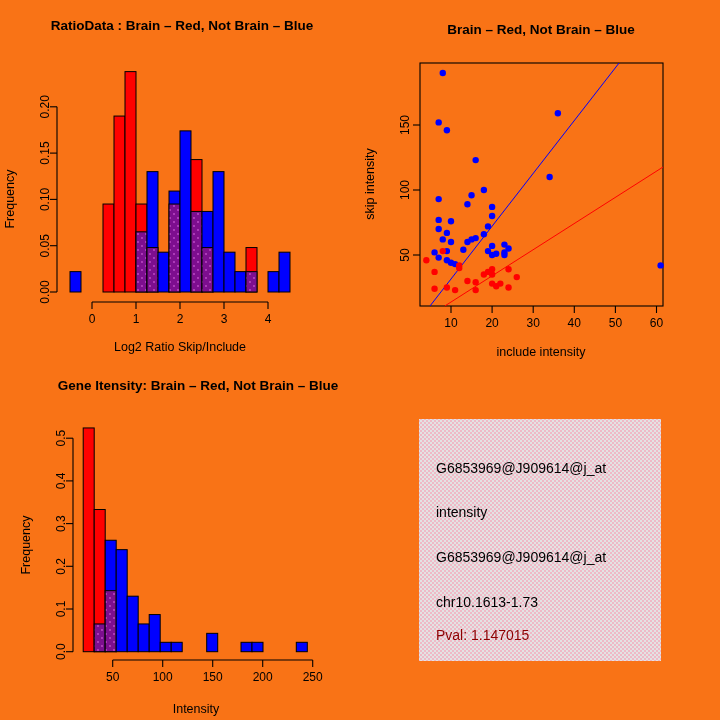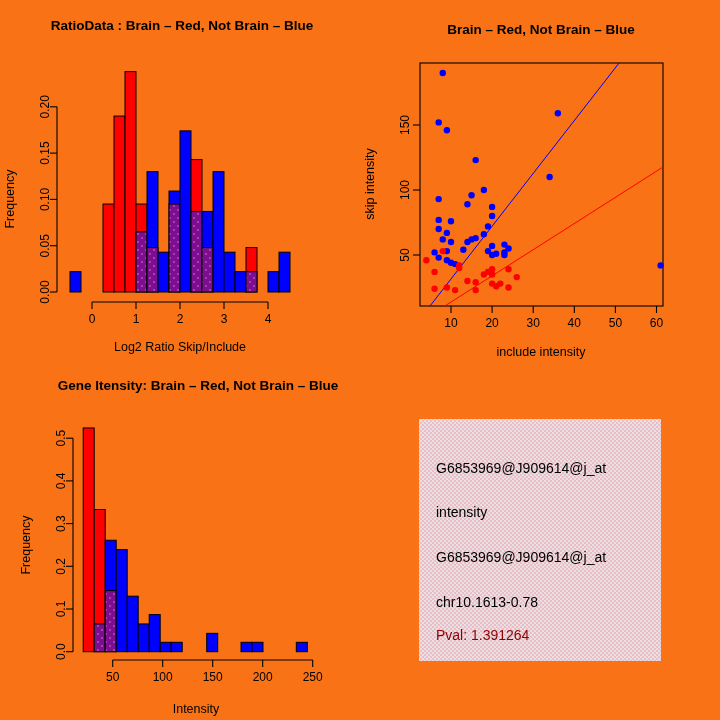--- a/index.html
+++ b/index.html
@@ -233,18 +233,18 @@
           <rect x="280.3" y="282.306" width="11" height="9.394000000000005" class="bar" fill="#0000ff"></rect>
         </g>
     </svg>
   </div>
 
   <div class="panel" style="left:360px;top:360px">
     <div class="infobox">
       <div class="iline" style="top:41px">G6853969@J909614@j_at</div>
       <div class="iline" style="top:85px">intensity</div>
       <div class="iline" style="top:130px">G6853969@J909614@j_at</div>
-      <div class="iline" style="top:175px">chr10.1613-0.78</div>
-      <div class="iline pval" style="top:208px">Pval: 1.391264</div>
+      <div class="iline" style="top:175px">chr10.1613-1.73</div>
+      <div class="iline pval" style="top:208px">Pval: 1.147015</div>
     </div>
   </div>
 
 </div>
 
 </body></html>

